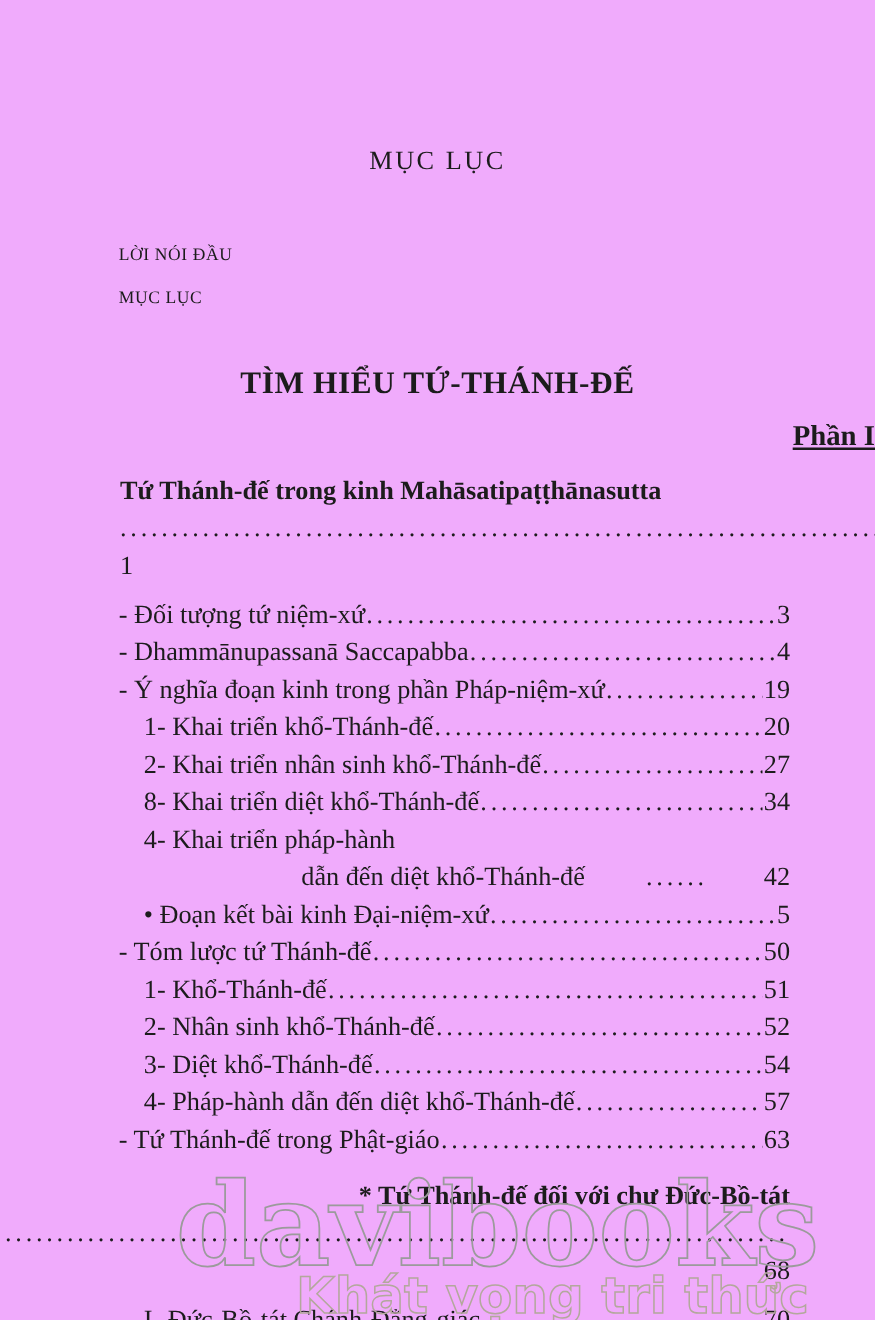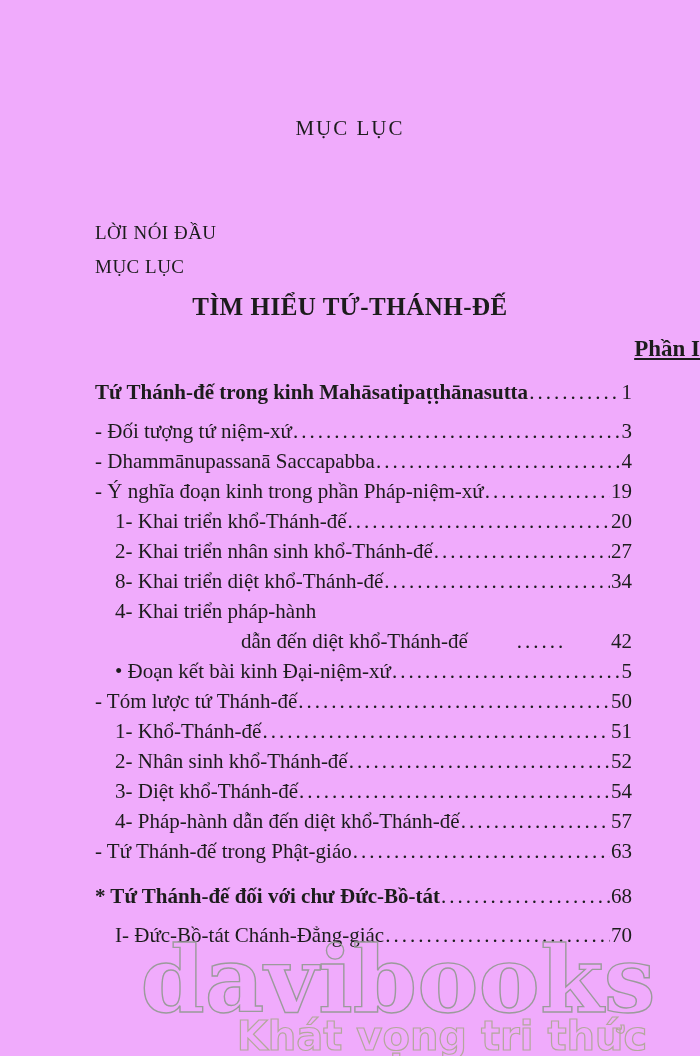--- a/index.html
+++ b/index.html
@@ -8,39 +8,39 @@
   .page {
     position:relative; width:700px; height:1056px;
     background:#f0abfc; color:#1c1c1c; overflow:hidden;
   }
   .doc-title {
     position:absolute; top:116px; left:0; width:100%;
     text-align:center; font-size:21px; letter-spacing:2px;
   }
   .front {
     position:absolute; top:188px; left:95px;
-    font-size:19px; line-height:34px; letter-spacing:0.5px;margin-top:28px;
+    font-size:14px; line-height:34px; letter-spacing:0.5px;
   }
   .sec-title {
     position:absolute; top:293px; left:0; width:100%;
     text-align:center; font-size:25px; font-weight:bold; letter-spacing:0.5px;
   }
   .part-title {
     position:absolute; top:336px; left:0; width:100%;
     text-align:right; font-size:23px; font-weight:bold;text-decoration:underline;
   }
   .toc {
     position:absolute; top:377px; left:95px; width:537px;
     font-size:21px;
   }
   .toc-row {
     display:flex; align-items:baseline;
     line-height:30px; white-space:nowrap;
   }
-  .toc-row.bold { font-weight:bold; }
+  .toc-row.bold { font-weight:bold;flex-direction:column; }
   .toc-row.gap-lg { margin-top:15px;align-items:flex-end; }
   .toc-row.gap-sm { margin-top:9px; }
   .ind-1 { padding-left:20px; }
   .ind-2 { padding-left:146px;gap:48px; }
   .lab { flex:0 0 auto; }
   .dots {
     flex:1 1 auto; overflow:hidden; white-space:nowrap;
     margin:0 1px; min-width:10px;
   }
   .dots::after {

